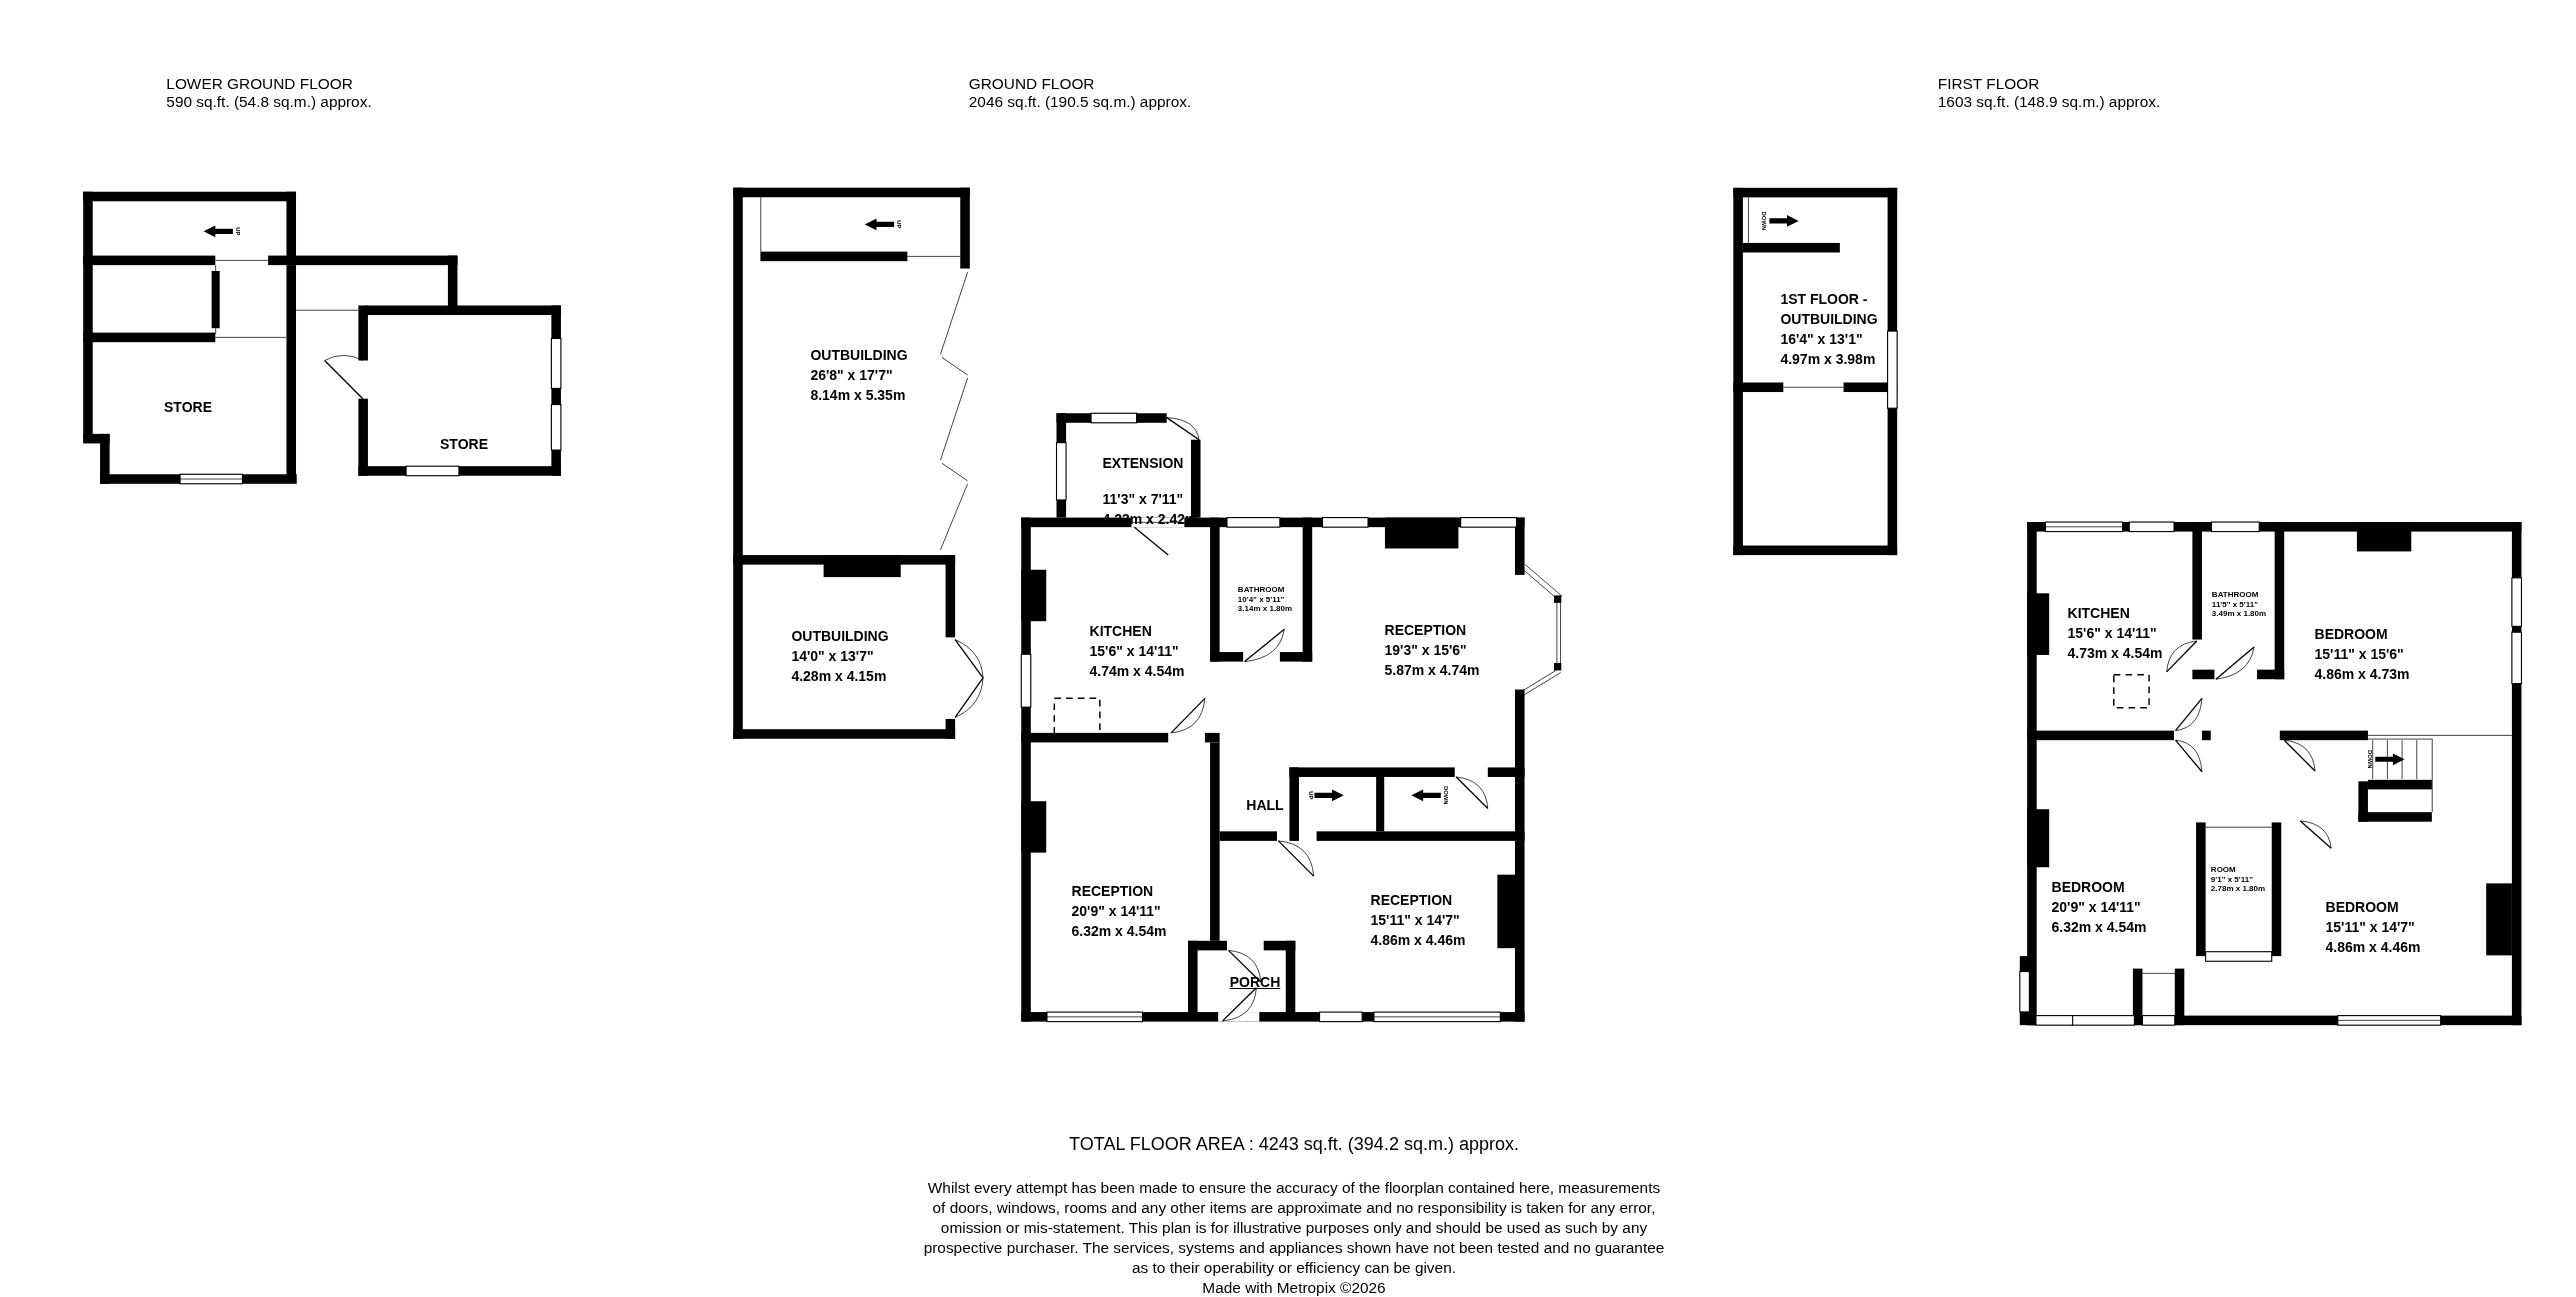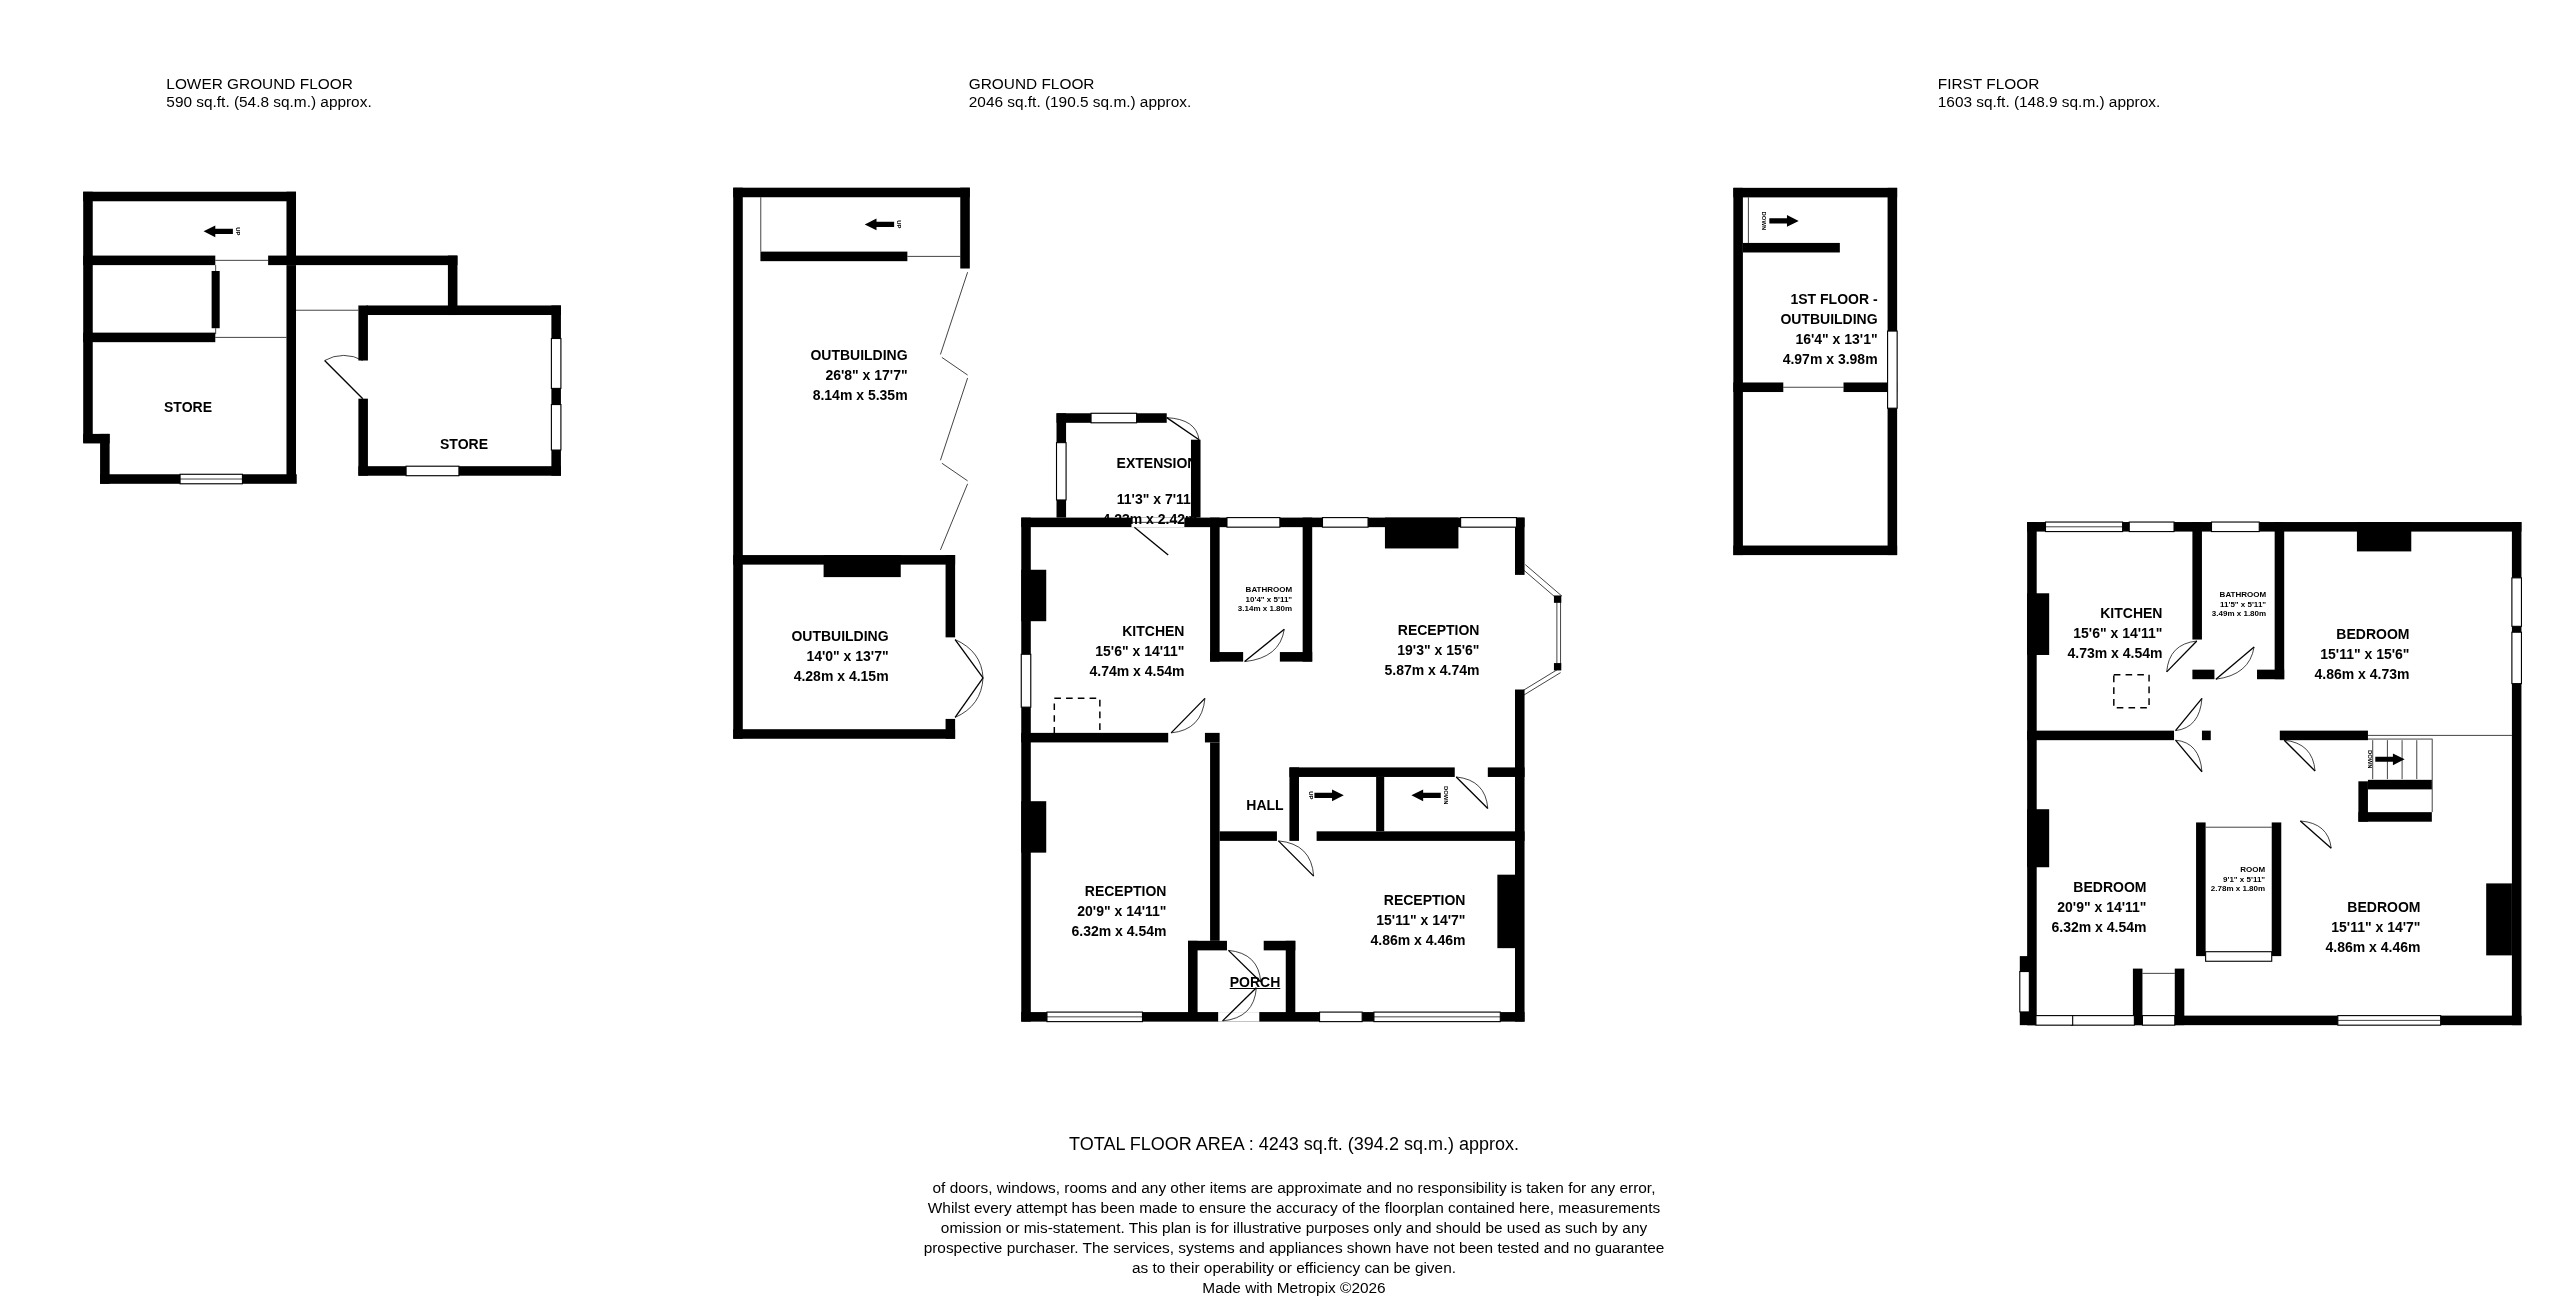--- a/index.html
+++ b/index.html
@@ -1,20 +1,20 @@
 <!DOCTYPE html>
 <html style="font-size:11.8px"><head>
 <meta charset="utf-8">
 <style>
   html,body{margin:0;padding:0;background:#ffffff;}
   body{width:2576px;height:1297px;position:relative;overflow:hidden;
        font-family:"Liberation Sans",sans-serif;color:#000;}
   .ftitle{position:absolute;transform:translateX(-50%);text-align:left;
           font-size:15.4px;line-height:17.6px;white-space:nowrap;}
-  .rlabel{position:absolute;transform:translate(-50%,-50%);text-align:right;
+  .rlabel{position:absolute;transform:translate(-50%,-50%);text-align:left;
           font-weight:bold;font-size:14px;line-height:20px;white-space:nowrap;}
   .rlabel.small{font-size:8px;line-height:9.5px;}
   .rlabel .gap-above{margin-top:16px;}
   .plan{position:absolute;}
   .w{fill:#000;}
   .win{fill:#fff;stroke:#000;stroke-width:1.5;}
   .thin{stroke:#000;stroke-width:1;fill:none;}
   .leaf{stroke:#000;stroke-width:1.8;fill:none;}
   .arc{stroke:#000;stroke-width:1;fill:none;}
   .dash{fill:none;stroke:#000;stroke-width:2;stroke-dasharray:9 7;}
@@ -378,20 +378,20 @@
   <div>2.78m x 1.80m</div>
 </div>
 <div class="rlabel" style="left:2373px;top:927px;">
   <div>BEDROOM</div>
   <div>15'11" x 14'7"</div>
   <div>4.86m x 4.46m</div>
 </div>
 
 <div class="total" style="left:1294px;top:1134px;">TOTAL FLOOR AREA : 4243 sq.ft. (394.2 sq.m.) approx.</div>
 <div class="disc" style="left:1294px;top:1178px;">
+  <div>Whilst every attempt has been made to ensure the accuracy of the floorplan contained here, measurements</div>
   <div>of doors, windows, rooms and any other items are approximate and no responsibility is taken for any error,</div>
-  <div>Whilst every attempt has been made to ensure the accuracy of the floorplan contained here, measurements</div>
   <div>omission or mis-statement. This plan is for illustrative purposes only and should be used as such by any</div>
   <div>prospective purchaser. The services, systems and appliances shown have not been tested and no guarantee</div>
   <div>as to their operability or efficiency can be given.</div>
   <div>Made with Metropix ©2026</div>
 </div>
 
 
 </body></html>

